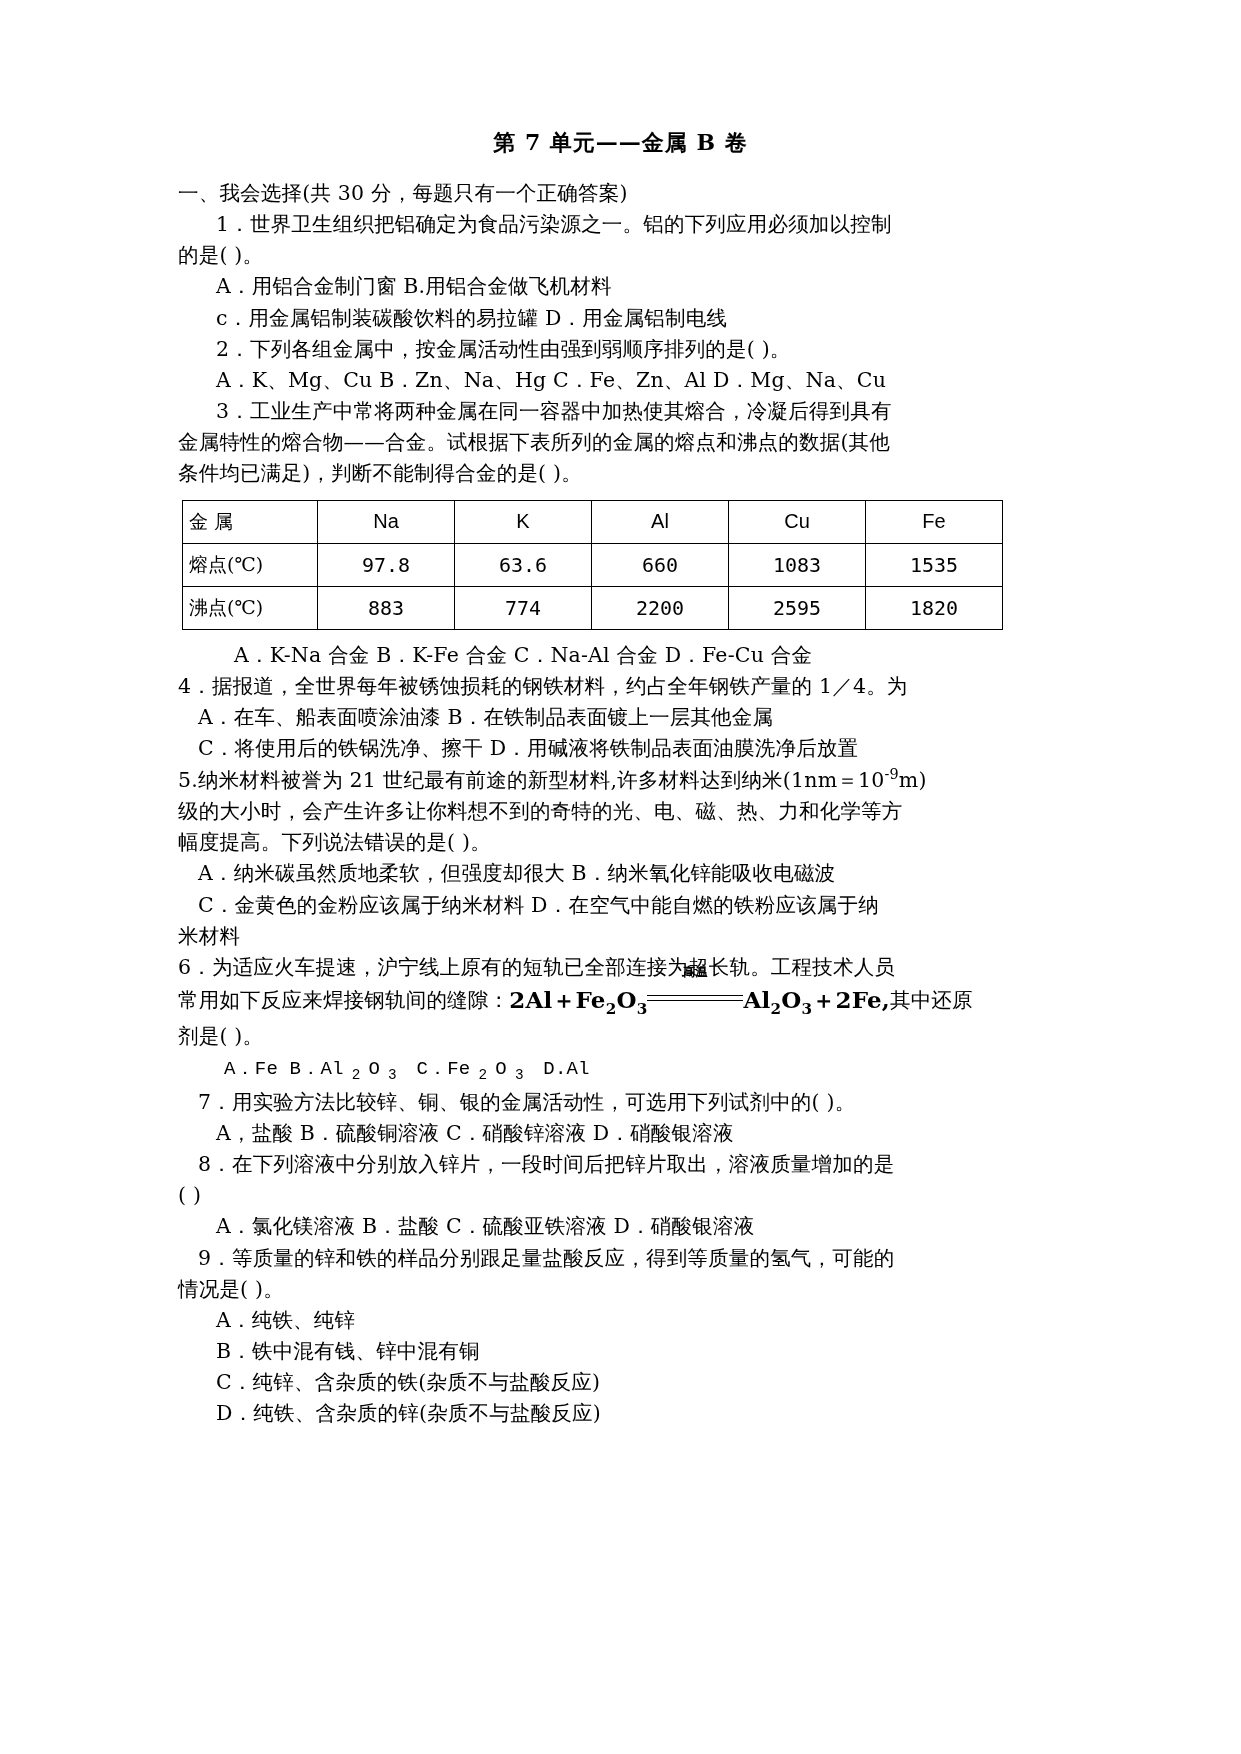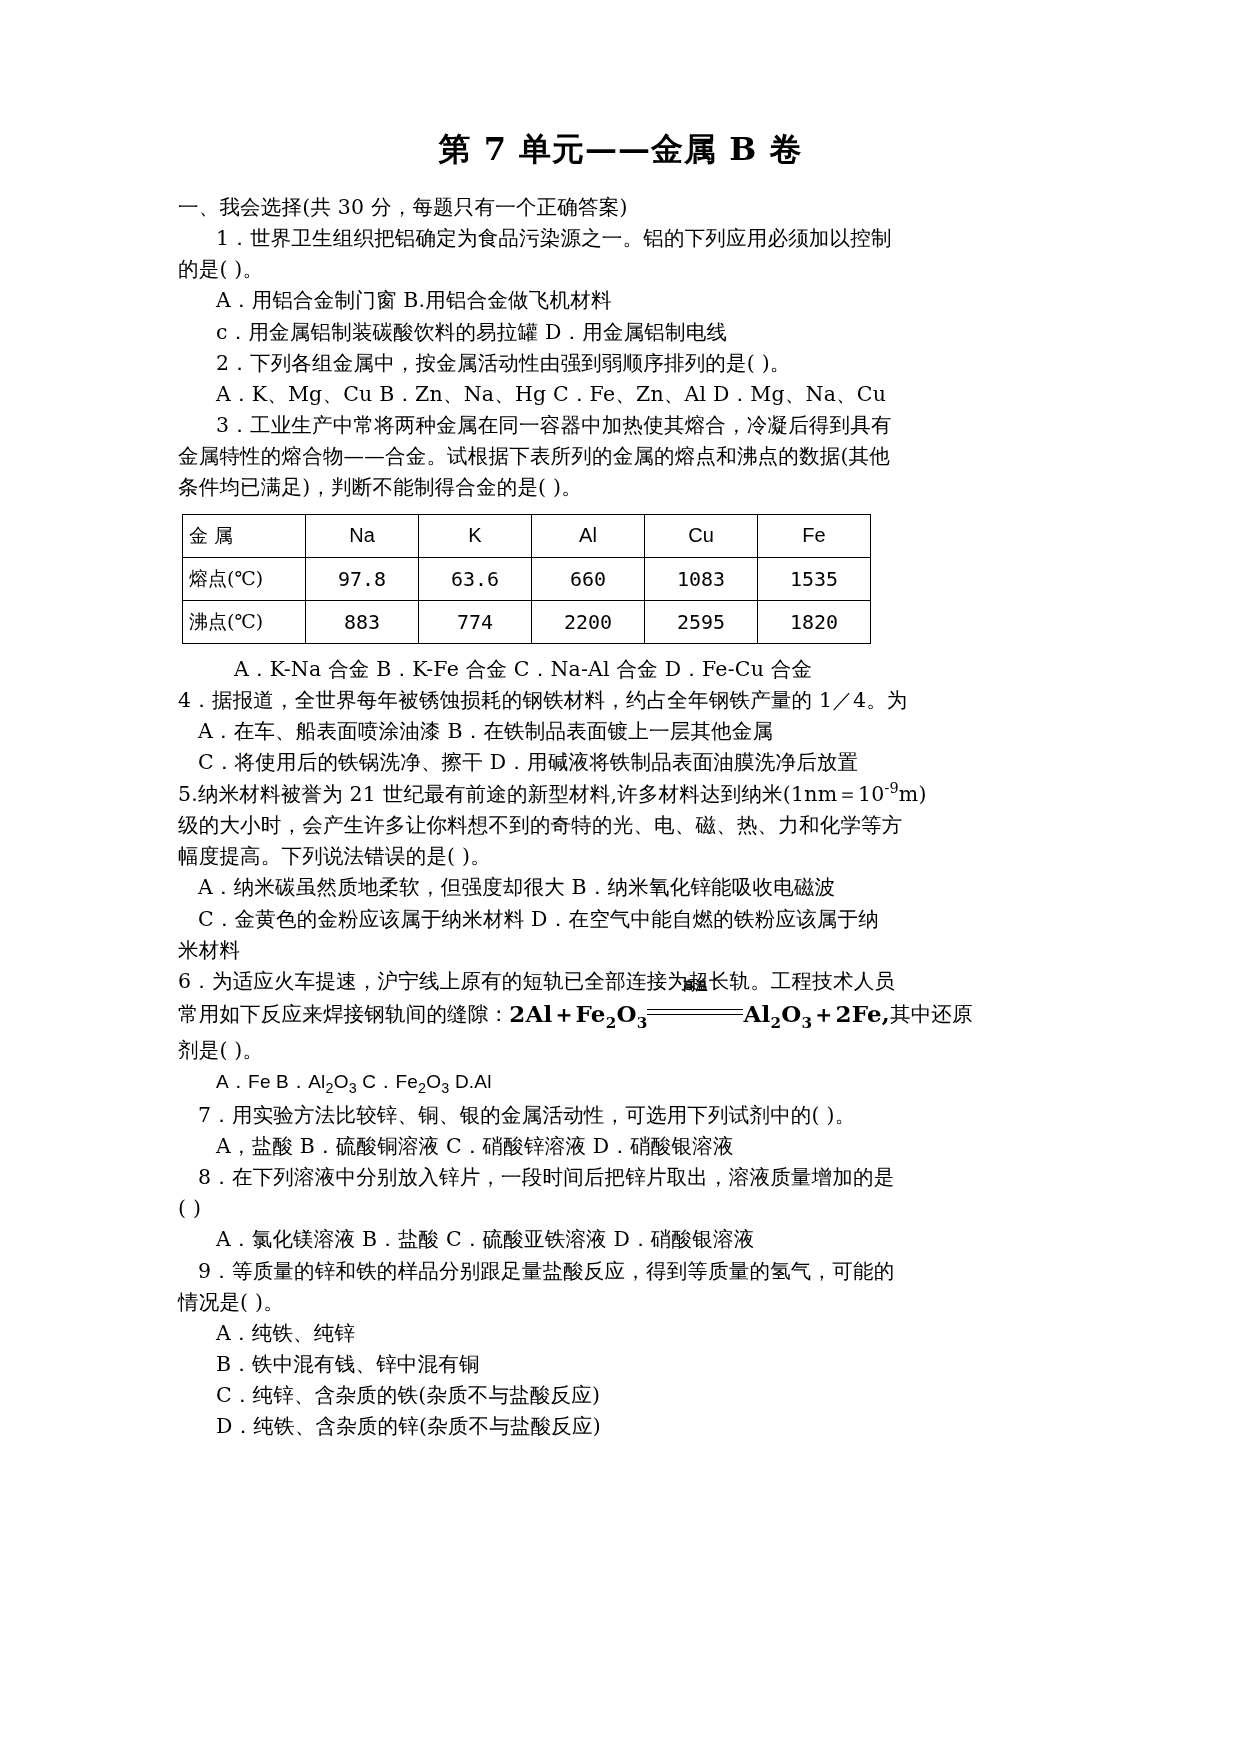--- a/index.html
+++ b/index.html
@@ -15,49 +15,49 @@
   }
   .page {
     box-sizing: border-box;
     width: 1241px;
     height: 1754px;
     padding: 128px 178px 0 178px;
     position: relative;
   }
   .doc-title {
     text-align: center;
-    font-size: 32px;
+    font-size: 22px;
     font-weight: bold;
     letter-spacing: 1px;
     margin: 0 0 20px 0;
     font-family: "DejaVu Serif", "Liberation Serif", serif;
   }
   p.line {
     margin: 0;
     font-size: 20.5px;
     line-height: 1.52;
     text-align: justify;
     letter-spacing: 0.2px;
   }
   .indent2 { padding-left: 20px; }
   .indent3 { padding-left: 38px; }
-  .mono { font-family: Liberation Sans, sans-serif; font-size: 19px; }
+  .mono { font-family: Liberation Mono, monospace; font-size: 19px; margin-left: 8px; }
 
   table.data-table {
     border-collapse: collapse;
     margin: 10px 0 10px 0;
     margin-left: 4px;
     table-layout: fixed;
   }
   table.data-table td {
     border: 1.5px solid #000;
     text-align: center;
     font-size: 20px;
     height: 38px;
-    padding: 2px 6px;
+    padding: 2px 18px;
     font-family: "DejaVu Sans Mono", "Liberation Mono", monospace;
   }
   table.data-table td.hdr {
     font-family: Liberation Sans, sans-serif;
   }
   table.data-table td.rowlabel {
     font-family: "DejaVu Serif", "Liberation Serif", serif;
     text-align: left;
     padding-left: 6px;
     font-size: 19px;

